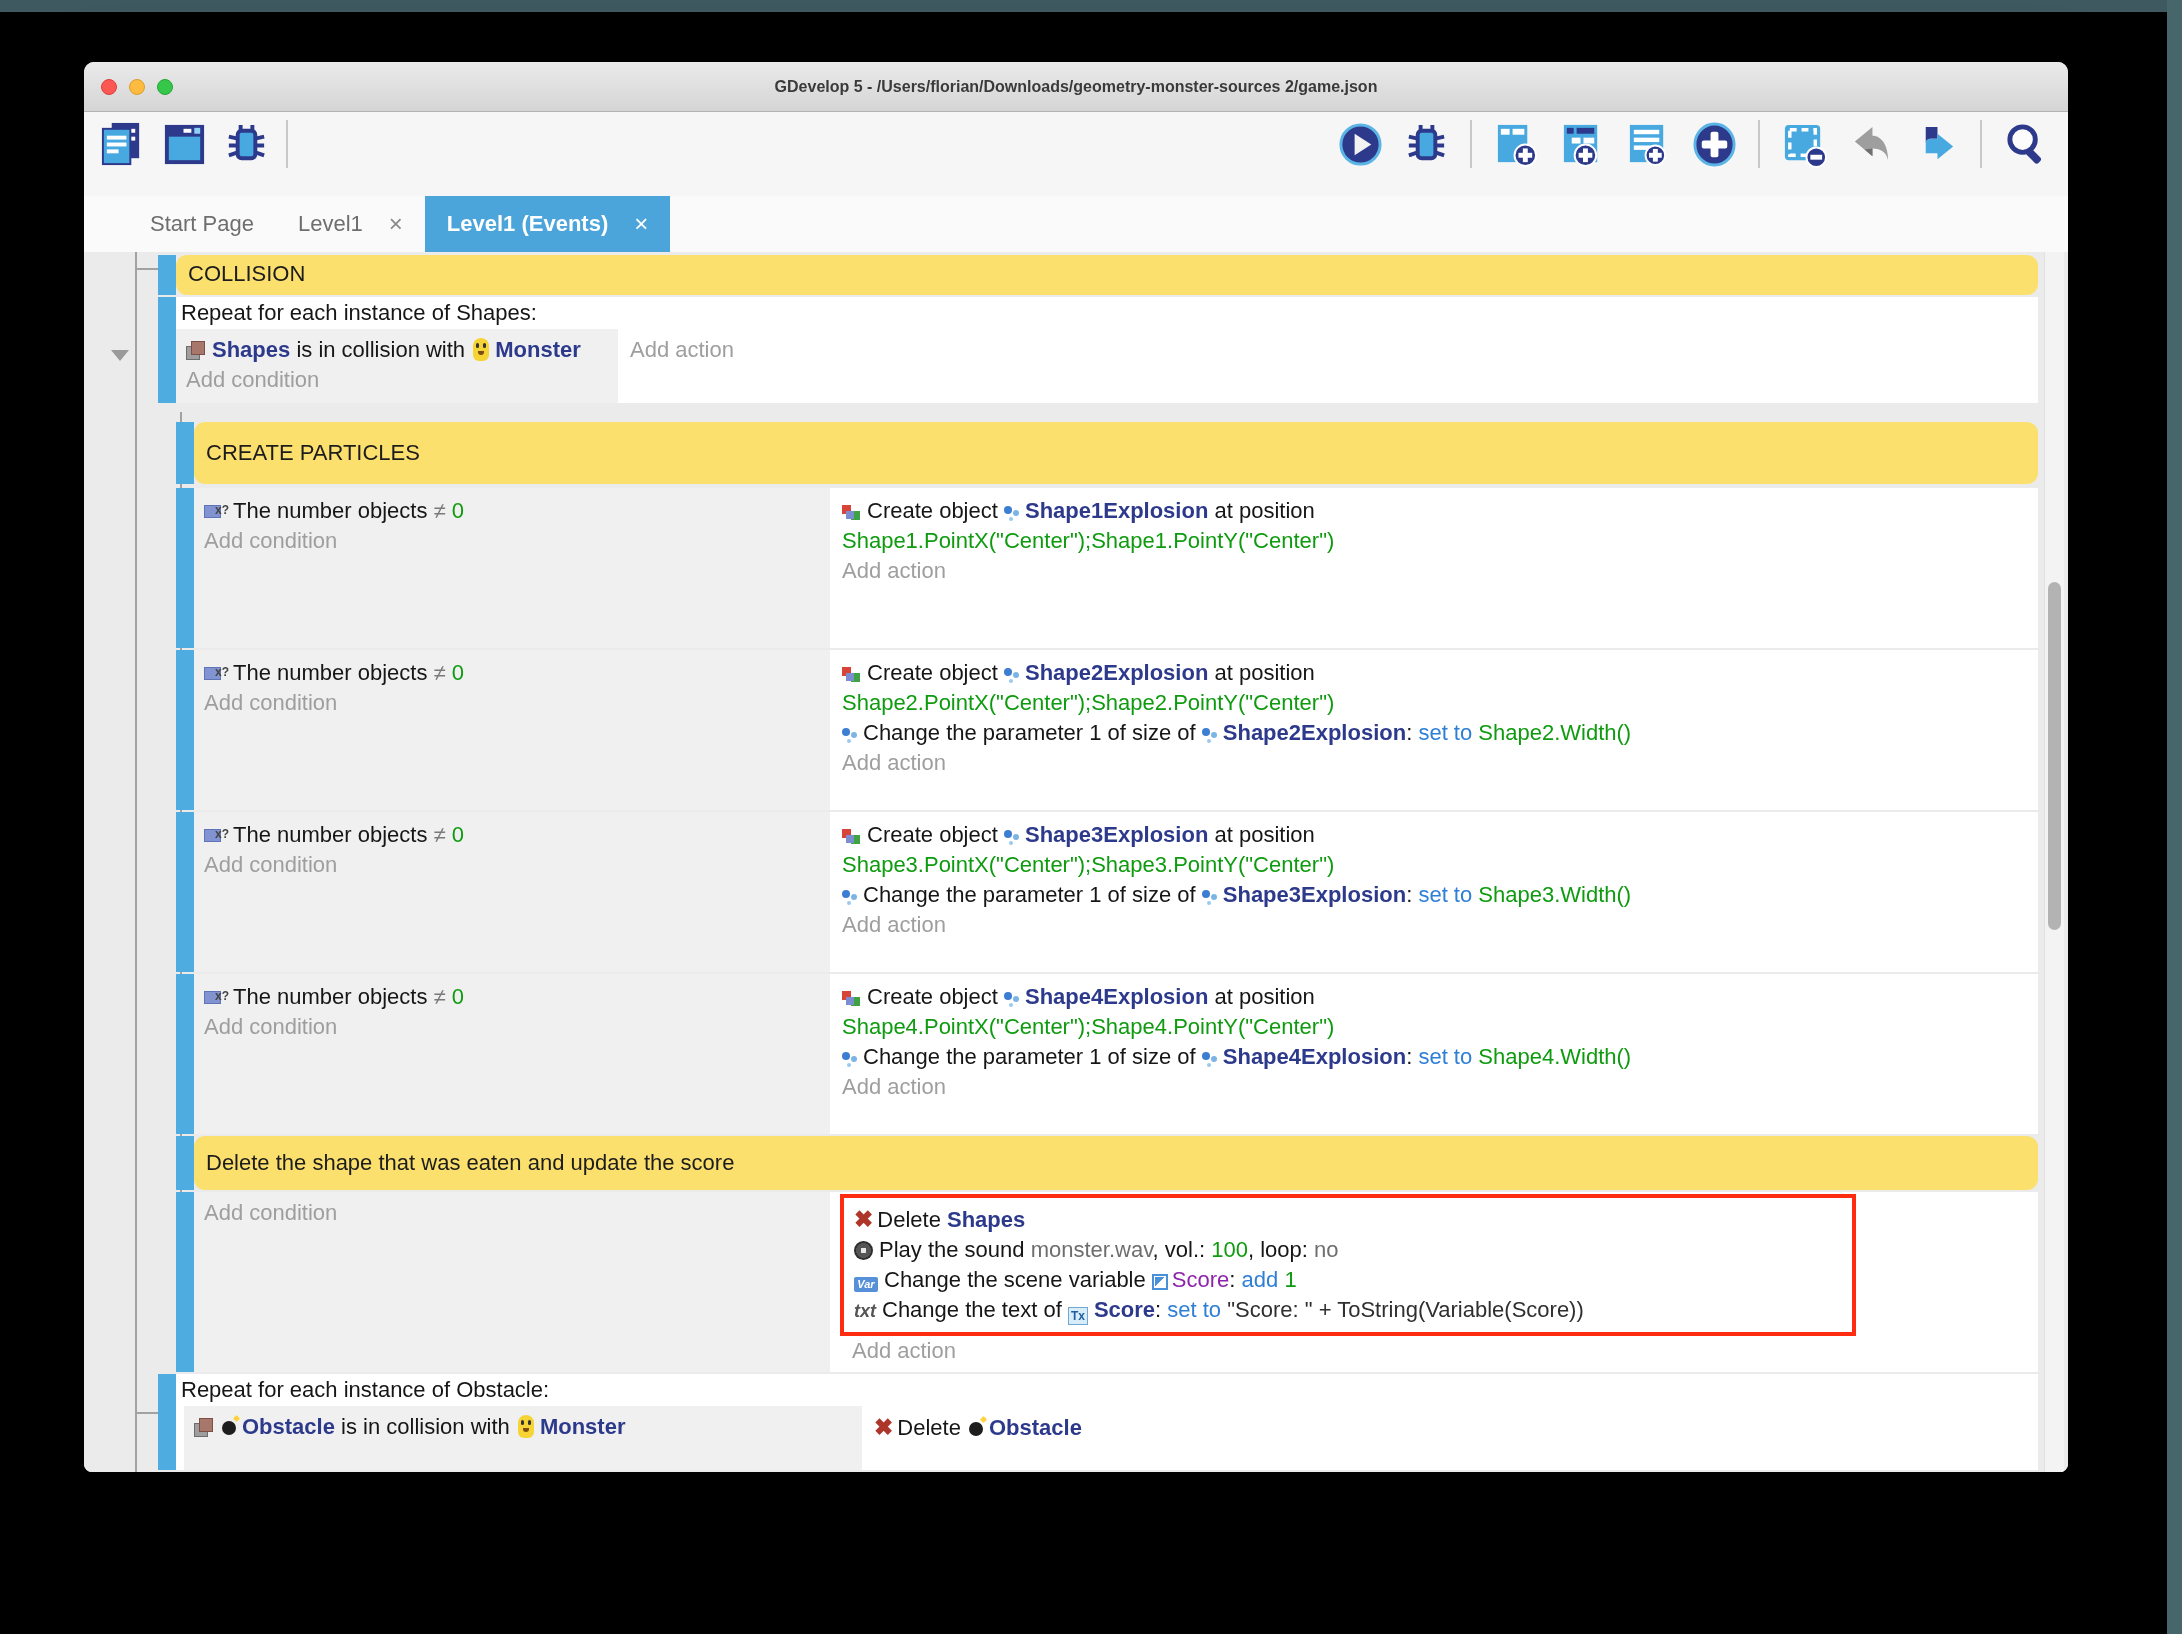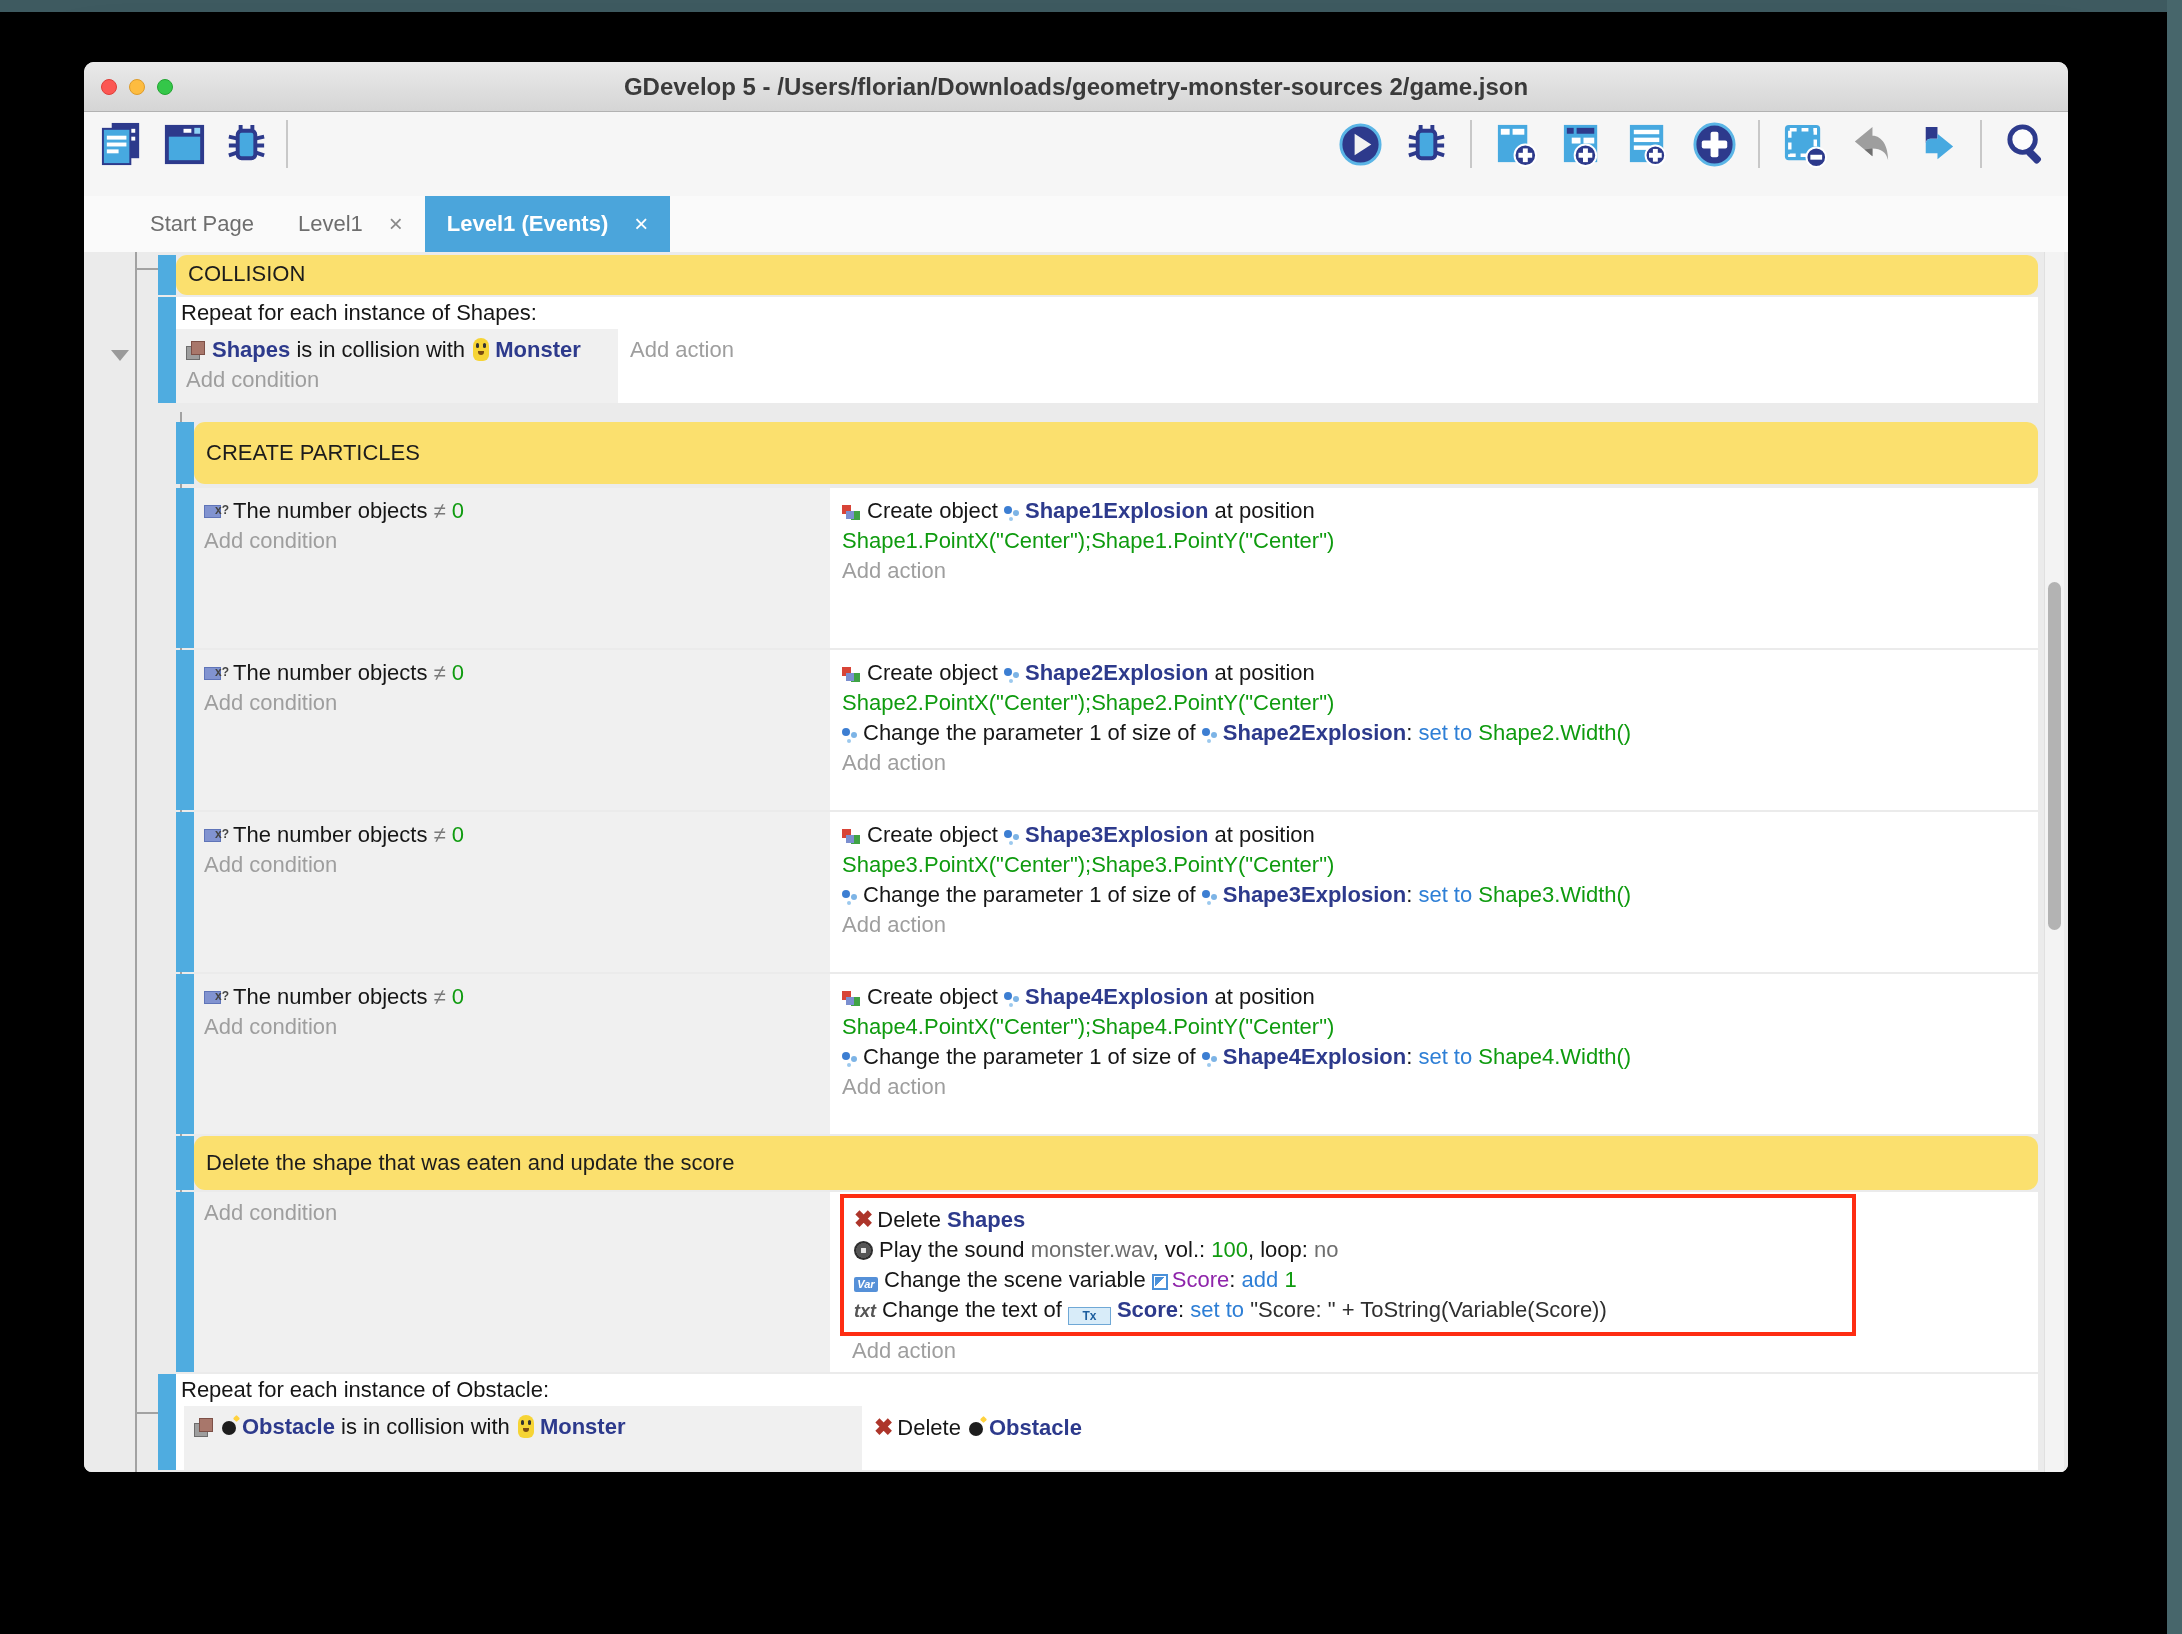--- a/index.html
+++ b/index.html
@@ -26,21 +26,21 @@
     background:linear-gradient(#eaeaea,#d5d5d5);
     border-bottom:1px solid #b2b2b2;
   }
   .traffic { position:absolute; left:17px; top:17px; display:flex; gap:12px; }
   .tl { width:16px; height:16px; border-radius:50%; display:inline-block; }
   .tl.red { background:#fc5753; border:1px solid #df3e39; }
   .tl.yellow { background:#fdbc40; border:1px solid #de9c2b; }
   .tl.green { background:#34c749; border:1px solid #23a532; }
   .title {
     position:absolute; left:0; right:0; top:0; height:50px;
-    text-align:center; line-height:50px; font-size:24px; font-weight:bold; color:#3a3a3a;
+    text-align:center; line-height:50px; font-size:16px; font-weight:bold; color:#3a3a3a;
     white-space:nowrap; overflow:hidden;
   }
 
   
   .toolbar { height:84px; flex:0 0 84px; background:#f6f6f6; position:relative; }
   .tb-left { position:absolute; left:12px; top:6px; display:flex; align-items:center; gap:10px; }
   .tb-right { position:absolute; right:16px; top:6px; display:flex; align-items:center; gap:14px; }
   .tbtn { width:52px; height:52px; display:flex; align-items:center; justify-content:center; cursor:pointer; }
   .tbtn svg { width:47px; height:47px; }
   .sep { width:2px; height:48px; background:#c8c8c8; margin:0 4px; }
@@ -124,21 +124,21 @@
   .ic-sound { width:19px; height:19px; border-radius:50%; margin-right:6px;
     background:radial-gradient(circle at 50% 50%, #e8e8e8 0 21%, #555 22% 55%, #2e2e2e 56%); }
 
   .ic-var { width:24px; height:15px; background:#5590d8; border-radius:2px; color:#fff; font-size:11px; font-style:italic; font-weight:bold; text-align:center; line-height:15px; margin-right:6px; vertical-align:-1px; }
 
   .ic-varbadge { width:16px; height:16px; background:#fff; border:2px solid #4a90d9; position:relative; margin-right:4px; }
   .ic-varbadge::after { content:""; position:absolute; left:1px; top:1px; right:1px; bottom:1px; background:linear-gradient(135deg,#4a90d9 0 45%,transparent 46%); }
 
   .ic-txt { font-style:italic; font-weight:bold; color:#555; font-size:18px; margin-right:6px; }
 
-  .ic-tx { width:43px; height:18px; background:#d8ecf9; border:1px solid #6fa8d6; color:#1d5e9e; font-weight:bold; font-size:12px; text-align:center; line-height:17px; margin-right:6px; }
+  .ic-tx { width:20px; height:18px; background:#d8ecf9; border:1px solid #6fa8d6; color:#1d5e9e; font-weight:bold; font-size:12px; text-align:center; line-height:17px; margin-right:6px; }
 
   .ic-bomb { width:14px; height:14px; background:#1d1d1d; border-radius:50%; position:relative; margin:0 6px 0 2px; vertical-align:-1px; }
   .ic-bomb::before { content:""; position:absolute; right:-3px; top:-5px; width:5px; height:5px; background:#ffd23e; border-radius:1px; transform:rotate(45deg); }
 
   
   .vscroll { position:absolute; right:4px; top:0; bottom:0; width:20px; background:#f3f3f3; border-left:1px solid #e0e0e0; }
   .thumb { position:absolute; left:3px; width:13px; top:330px; height:348px; background:#b3b3b3; border-radius:7px; }
 </style>
 </head>
 <body>

